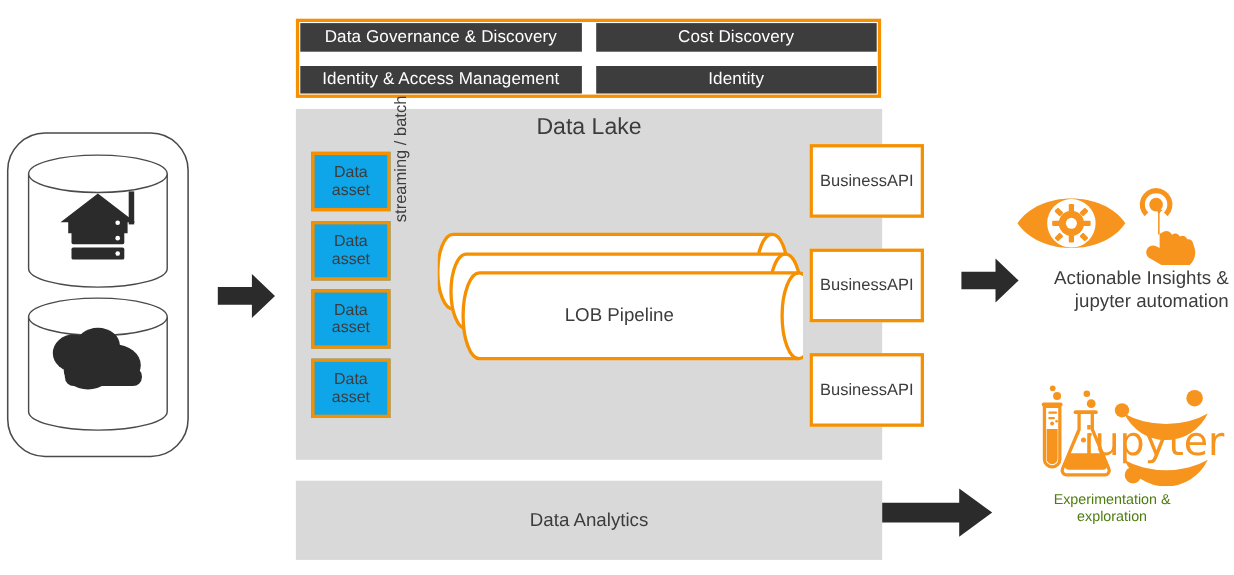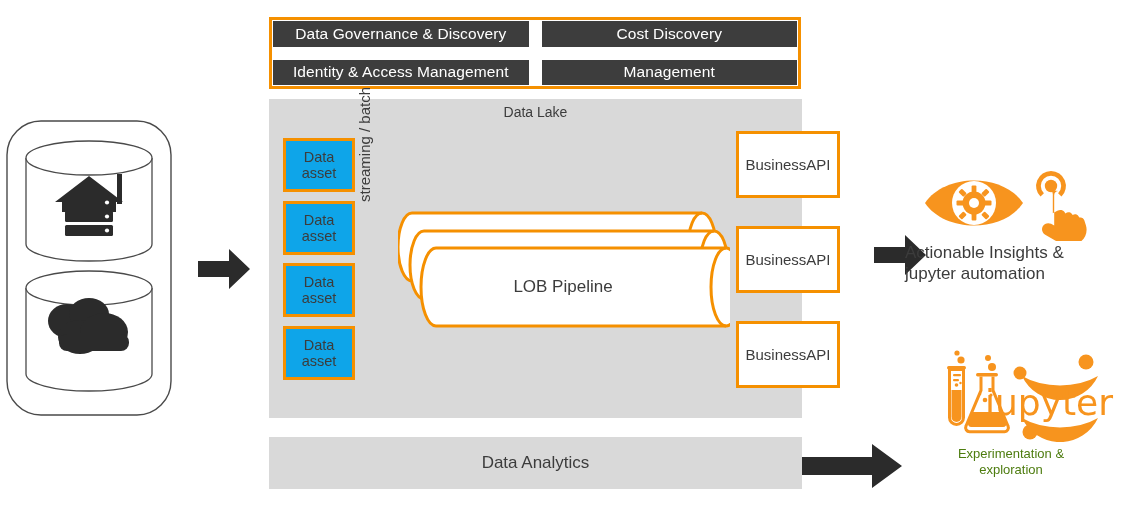--- a/index.html
+++ b/index.html
@@ -41,27 +41,27 @@
   }
 
   
   #data-lake-panel {
     left: 269px; top: 99px; width: 533px; height: 319px;
     background: #d9d9d9;
   }
   #data-lake-title {
     left: 269px; top: 104px; width: 533px;
     text-align: center;
-    font-size: 14px;
+    font-size: 21px;
     color: #3c3c3c;
   }
 
   
   #data-analytics-bar {
-    left: 269px; top: 437px; width: 533px; height: 52px;
+    left: 269px; top: 437px; width: 533px; height: 72px;
     background: #d9d9d9;
     display: flex; align-items: center; justify-content: center;
     font-size: 17px;
     color: #3c3c3c;
   }
 
   
   .data-asset {
     width: 72px; height: 54px;
     border: 3px solid #F59000;
@@ -124,42 +124,42 @@
   
   #sources-svg { left: 4px; top: 118px; }
   #arrow-sources { left: 196px; top: 246px; }
   #arrow-insights { left: 872px; top: 232px; }
   #arrow-analytics { left: 800px; top: 442px; }
 
   
   #insights-icons { left: 921px; top: 163px; }
   #insights-text {
     left: 905px; top: 242px; width: 212px;
-    text-align: left;
+    text-align: right;
     font-size: 17px;
     line-height: 1.25;
     color: #3c3c3c;
   }
   #experimentation-icons { left: 940px; top: 350px; }
   #experimentation-text {
     left: 905px; top: 446px; width: 212px;
     text-align: center;
     font-size: 13px;
     line-height: 1.25;
     color: #4d7c0f;
   }
 </style>
 </head>
 <body>
 
 <div class="abs" id="gov-table">
   <div class="gov-cell">Data Governance &amp; Discovery</div>
   <div class="gov-cell">Cost Discovery</div>
   <div class="gov-cell">Identity &amp; Access Management</div>
-  <div class="gov-cell">Management</div>
+  <div class="gov-cell">Identity</div>
 </div>
 
 <div class="abs" id="data-lake-panel"></div>
 <div class="abs" id="data-lake-title">Data Lake</div>
 
 <div class="abs data-asset" id="data-asset-0">
   <span>Data</span>
   <span>asset</span>
 </div>
 <div class="abs data-asset" id="data-asset-1">

